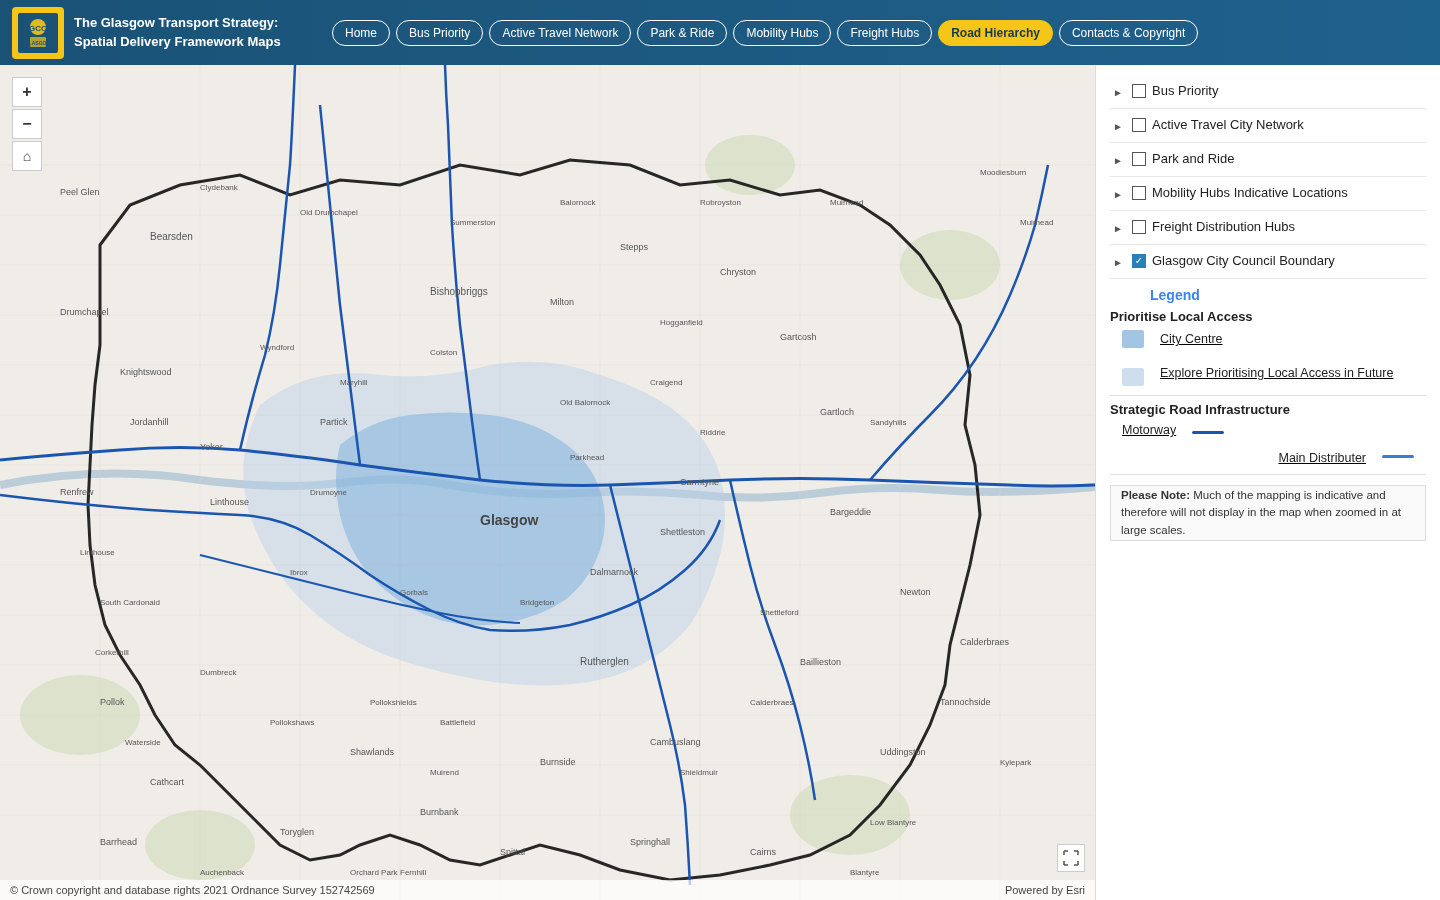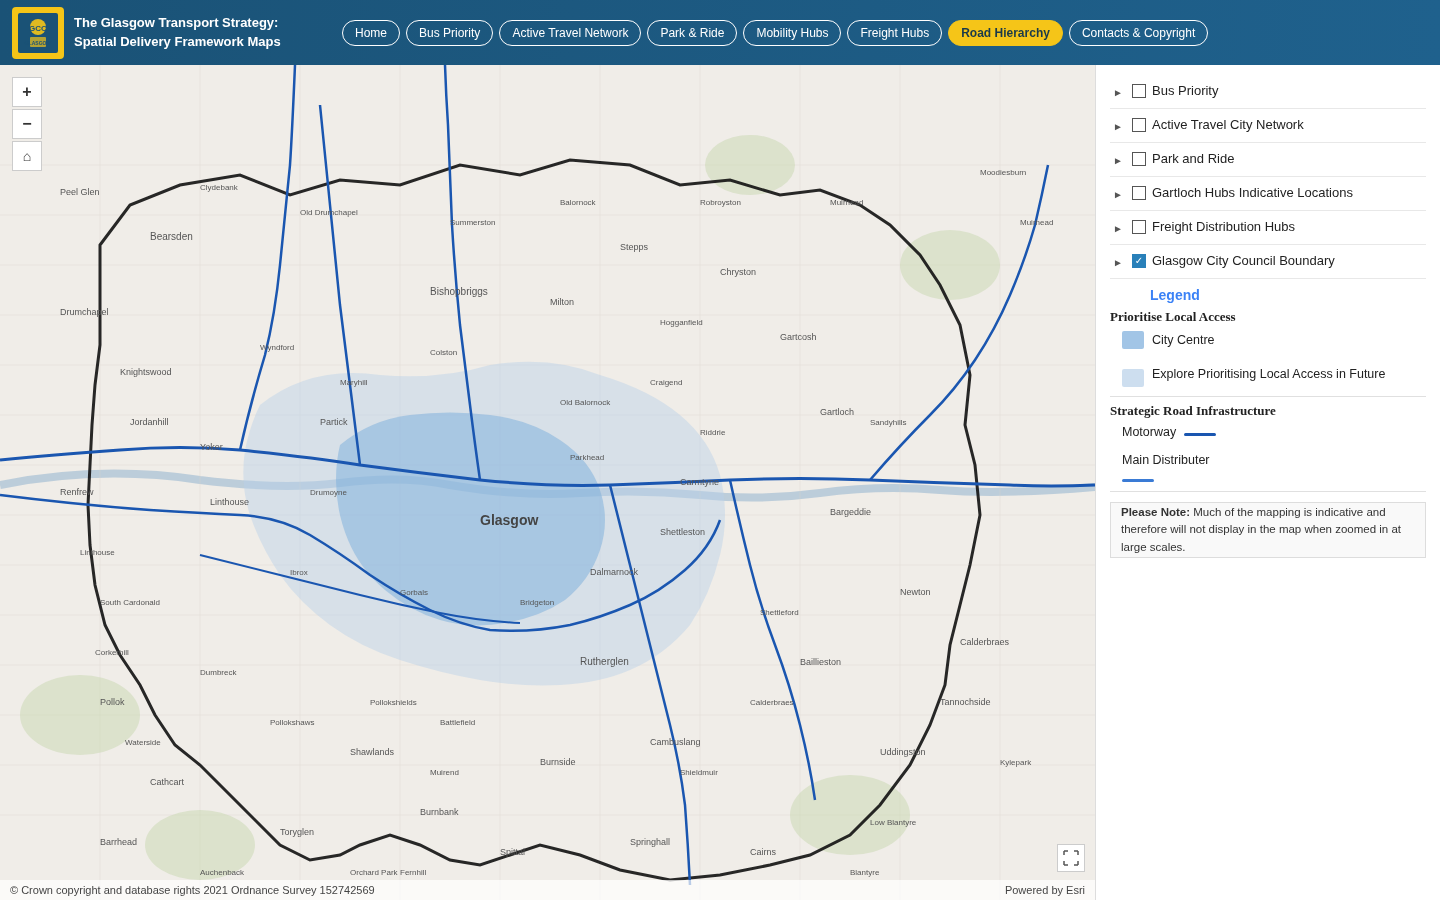--- a/index.html
+++ b/index.html
@@ -5,21 +5,21 @@
     * { box-sizing: border-box; margin: 0; padding: 0; }
     body { font-family: Arial, sans-serif; width: 1440px; height: 900px; overflow: hidden; background: #fff; }
 
     
     #header {
       display: flex;
       align-items: center;
       background: linear-gradient(to right, #1a5276, #1f618d);
       height: 65px;
       padding: 0 12px;
-      gap: 20px;
+      gap: 10px;
     }
     #logo-block {
       display: flex;
       align-items: center;
       gap: 10px;
       min-width: 310px;
     }
     #logo-emblem {
       width: 52px;
       height: 52px;
@@ -188,27 +188,27 @@
       font-weight: bold;
       color: #3b82f6;
       margin: 8px 0 4px 0;
       padding-left: 40px;
     }
     .legend-subtitle {
       font-size: 13px;
       font-weight: bold;
       color: #222;
       margin: 6px 0 3px 0;
-      font-family: Liberation Serif, serif;
     }
     .legend-item {
       display: flex;
       align-items: center;
-      gap: 8px;
+      gap: 16px;
       padding: 3px 12px;
+      text-decoration: underline;
     }
     .legend-swatch-box {
       width: 22px;
       height: 18px;
       border-radius: 2px;
       flex-shrink: 0;
     }
     .legend-line {
       width: 32px;
       height: 4px;
@@ -468,21 +468,21 @@
           <span class="layer-label">Active Travel City Network</span>
         </div>
         <div class="layer-item">
           <div class="layer-expand">►</div>
           <div class="layer-checkbox"></div>
           <span class="layer-label">Park and Ride</span>
         </div>
         <div class="layer-item">
           <div class="layer-expand">►</div>
           <div class="layer-checkbox"></div>
-          <span class="layer-label">Gartloch Hubs Indicative Locations</span>
+          <span class="layer-label">Mobility Hubs Indicative Locations</span>
         </div>
         <div class="layer-item">
           <div class="layer-expand">►</div>
           <div class="layer-checkbox"></div>
           <span class="layer-label">Freight Distribution Hubs</span>
         </div>
         <div class="layer-item">
           <div class="layer-expand">►</div>
           <div class="layer-checkbox checked"></div>
           <span class="layer-label">Glasgow City Council Boundary</span>
@@ -506,21 +506,21 @@
 
       <hr class="legend-divider">
 
       <div class="legend-subtitle">Strategic Road Infrastructure</div>
 
       <div class="legend-item" style="flex-direction:row; align-items:center;">
         <span class="legend-item-label">Motorway</span>
         <div class="legend-line" style="background:#1a56b0; margin-top:4px; height:3px;"></div>
       </div>
 
-      <div class="legend-item" style="flex-direction:column; align-items:flex-start; margin-top:8px;justify-content:flex-end;">
+      <div class="legend-item" style="flex-direction:row; align-items:flex-start; margin-top:8px;justify-content:flex-end;">
         <span class="legend-item-label">Main Distributer</span>
         <div class="legend-line" style="background:#3a7bd5; margin-top:4px; height:3px;"></div>
       </div>
 
       <hr class="legend-divider">
 
       <div class="note-box">
         <strong>Please Note:</strong><span> Much of the mapping is indicative and therefore will not display in the map when zoomed in at large scales.</span>
       </div>
     </div>

